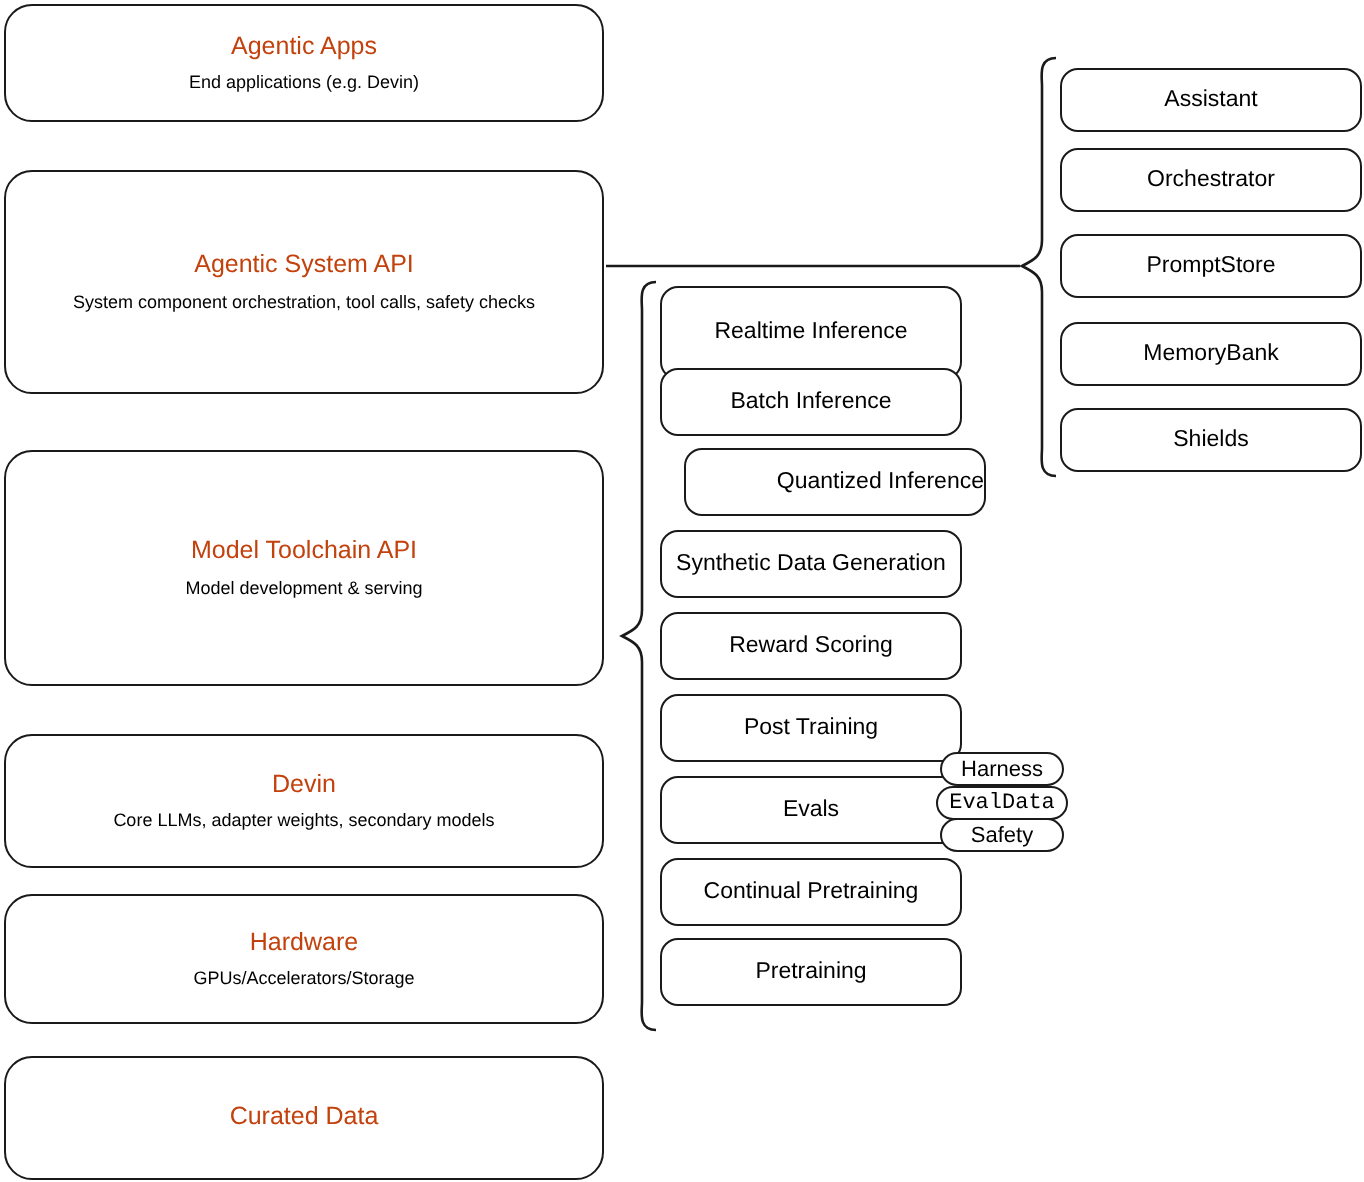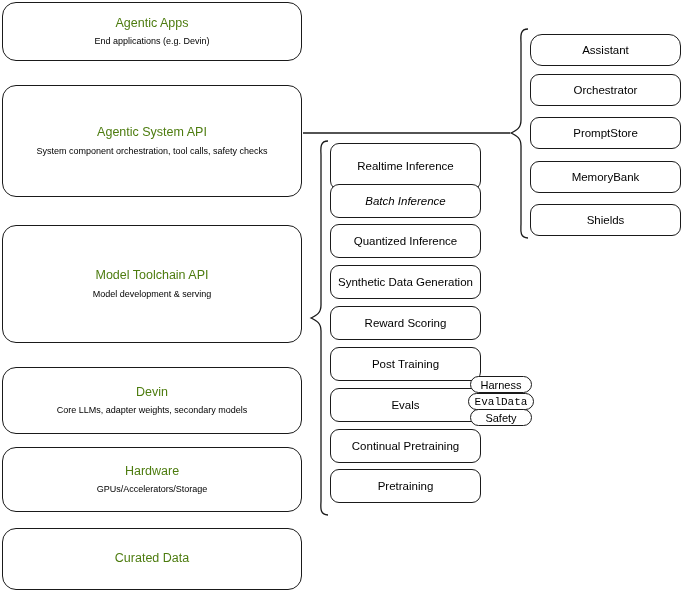--- a/index.html
+++ b/index.html
@@ -34,21 +34,21 @@
     line-height: 1.25;
   }
 
   
   .layer {
     border-radius: 14px;
     padding: 4px 10px;
   }
   .layer .title {
     font-size: 12.5px;
-    color: #4d7c0f;
+    color: #c2410c;
   }
   .layer .subtitle {
     font-size: 9px;
     color: #000;
     margin-top: 5px;
   }
 
   
   .cap {
     border-radius: 9px;
@@ -136,24 +136,24 @@
     <div class="subtitle">GPUs/Accelerators/Storage</div>
   </div>
 
   <div class="box layer" style="left:2px; top:528px; width:300px; height:62px;">
     <div class="title">Curated Data</div>
   </div>
 
   <div class="box cap" style="left:330px; top:143px; width:151px; height:47px;">
     <span>Realtime Inference</span>
   </div>
-  <div class="box cap" style="left:330px; top:184px; width:151px; height:34px;font-style:italic;">
+  <div class="box cap" style="left:330px; top:184px; width:151px; height:34px;">
     <span>Batch Inference</span>
   </div>
-  <div class="box cap" style="left:330px; top:224px; width:151px; height:34px;">
+  <div class="box cap" style="left:342px; top:224px; width:151px; height:34px;align-items:flex-end;">
     <span>Quantized Inference</span>
   </div>
   <div class="box cap" style="left:330px; top:265px; width:151px; height:34px;">
     <span>Synthetic Data Generation</span>
   </div>
   <div class="box cap" style="left:330px; top:306px; width:151px; height:34px;">
     <span>Reward Scoring</span>
   </div>
   <div class="box cap" style="left:330px; top:347px; width:151px; height:34px;">
     <span>Post Training</span>
@@ -171,21 +171,21 @@
   <div class="pill" style="left:470px; top:376px; width:62px; height:17px;">
     <span>Harness</span>
   </div>
   <div class="pill" style="left:468px; top:393px; width:66px; height:17px;font-family:Liberation Mono, monospace;">
     <span>EvalData</span>
   </div>
   <div class="pill" style="left:470px; top:409px; width:62px; height:17px;">
     <span>Safety</span>
   </div>
 
-  <div class="box cap" style="left:530px; top:34px; width:151px; height:32px;border-radius:12px;">
+  <div class="box cap" style="left:530px; top:34px; width:151px; height:32px;">
     <span>Assistant</span>
   </div>
   <div class="box cap" style="left:530px; top:117px; width:151px; height:32px;">
     <span>PromptStore</span>
   </div>
   <div class="box cap" style="left:530px; top:74px; width:151px; height:32px;">
     <span>Orchestrator</span>
   </div>
   <div class="box cap" style="left:530px; top:161px; width:151px; height:32px;">
     <span>MemoryBank</span>

